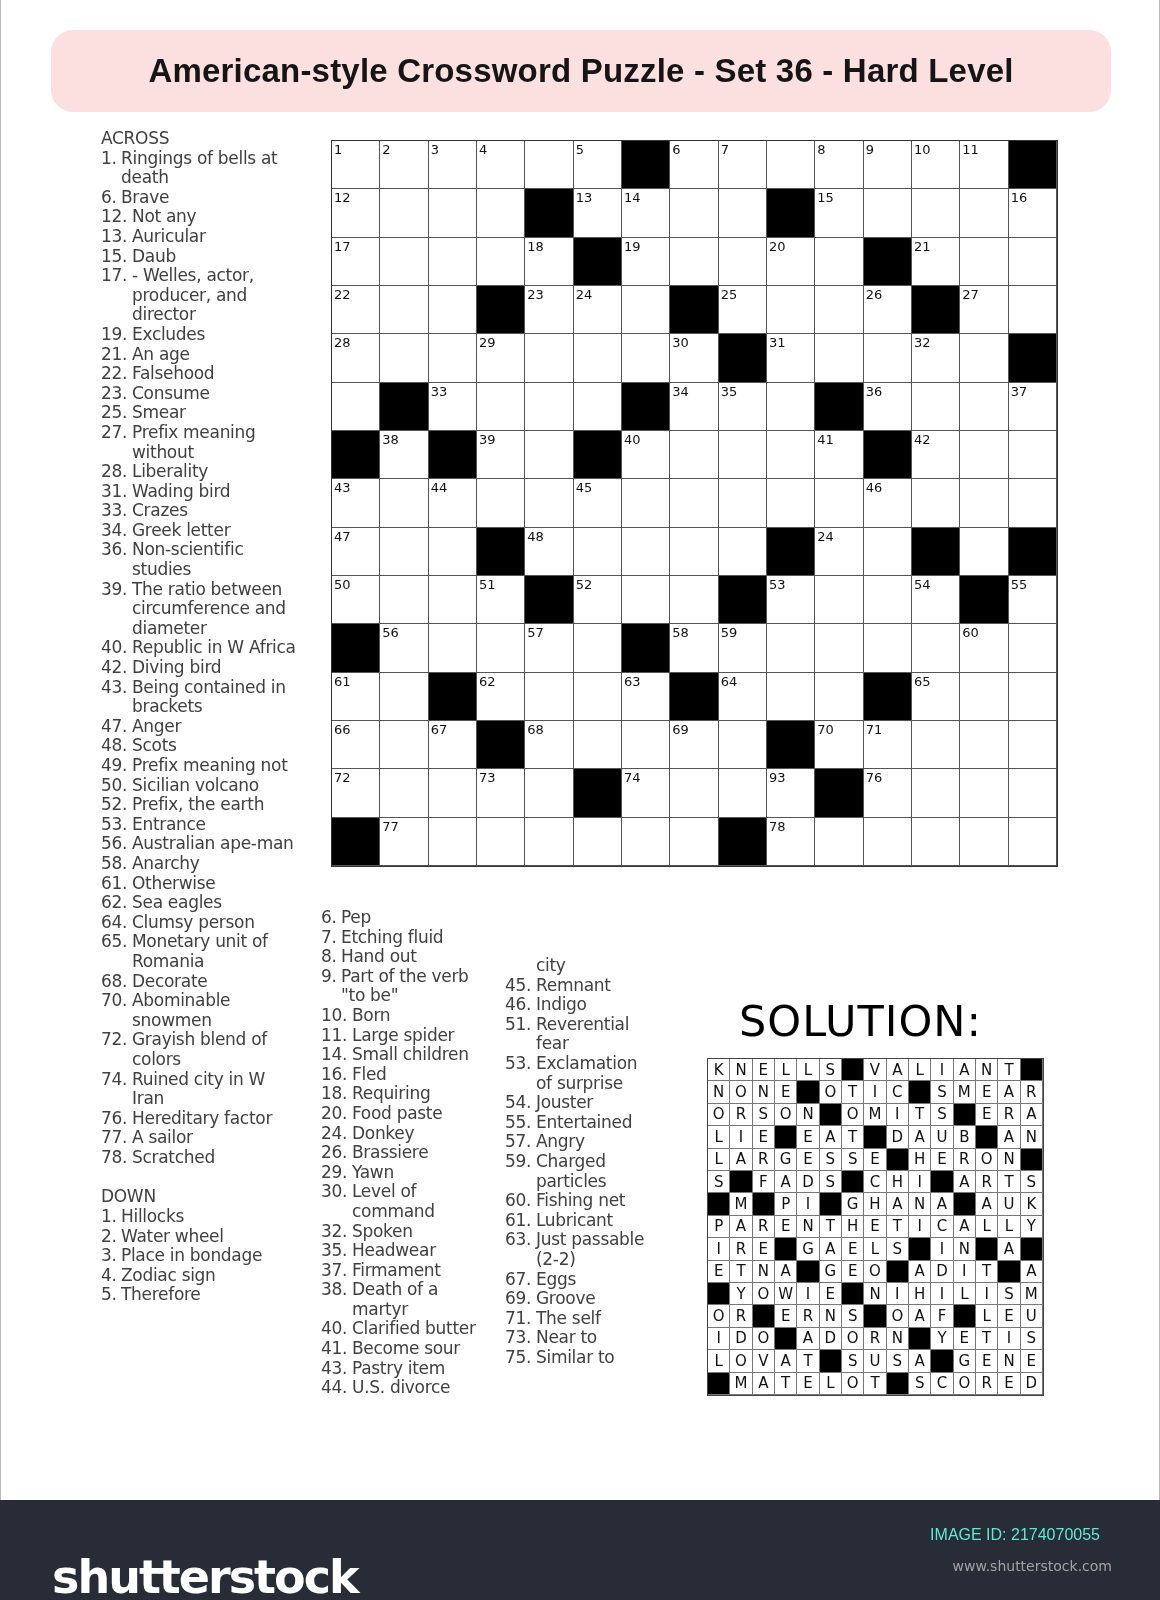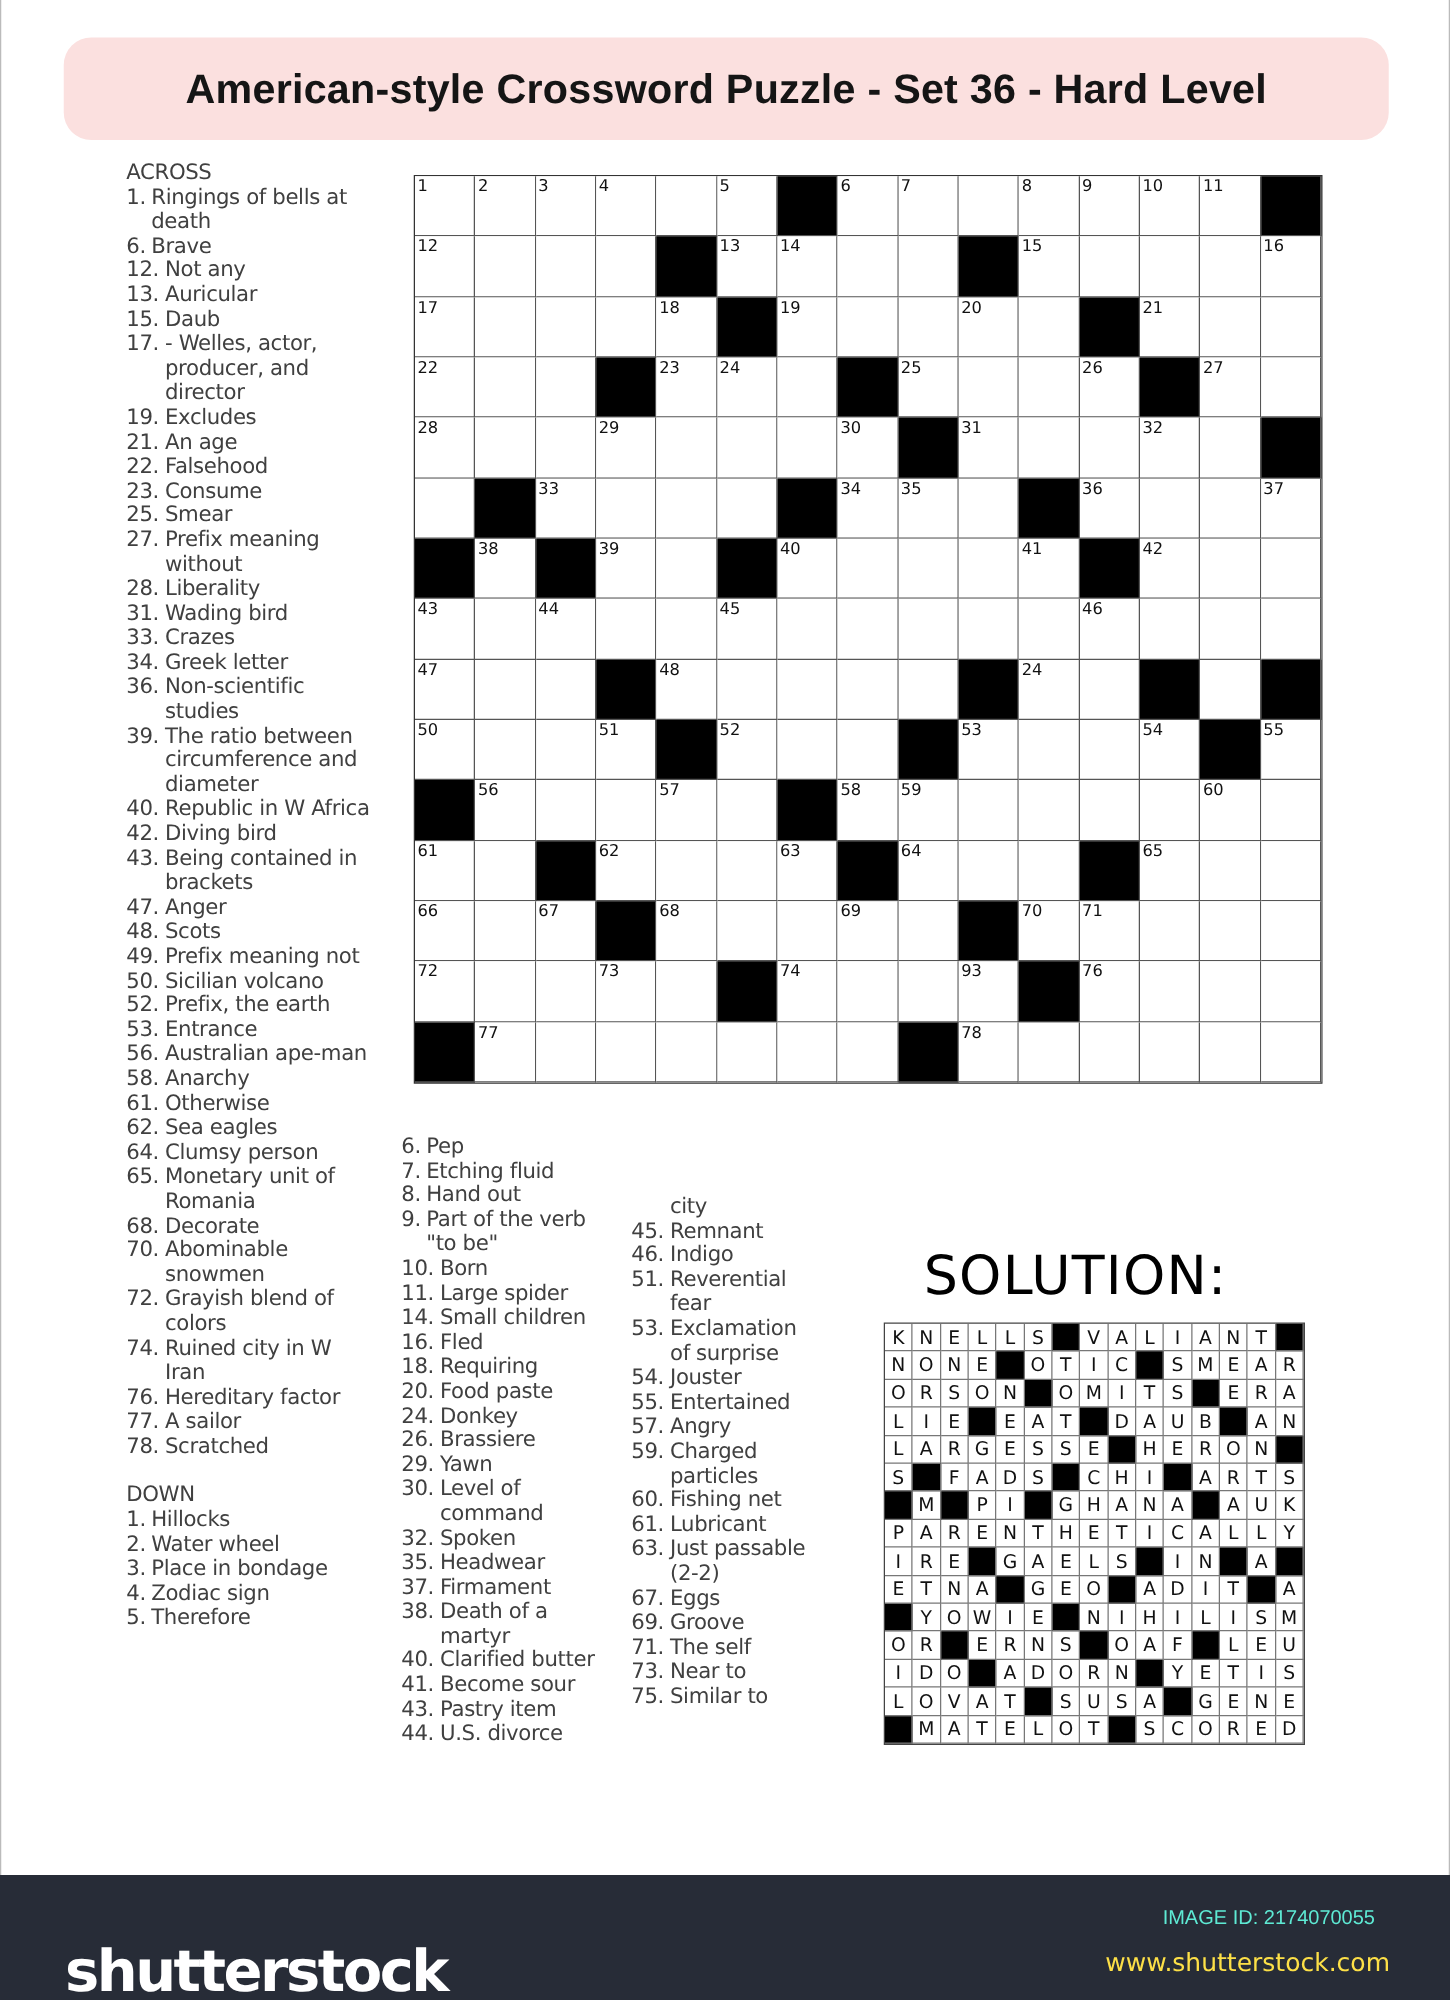--- a/index.html
+++ b/index.html
@@ -48,21 +48,21 @@
   }
   .scell { border-right: 1px solid #777; border-bottom: 1px solid #777; display: flex; align-items: center; justify-content: center; font-size: 15px; color: #111; letter-spacing: 0; }
   .scell.black { background: #000; }
 
   .footer {
     position: absolute; left: 0; top: 1500px; width: 1160px; height: 100px;
     background: #272c37; color: #fff;
   }
   .footer .logo { position: absolute; left: 52px; top: 22px; font-family: "DejaVu Sans", sans-serif; font-weight: bold; font-size: 46px; letter-spacing: -2px; color: #fff; margin-top: 28px; }
   .footer .imgid { position: absolute; right: 60px; top: 26px; font-size: 16px; color: #5eead4; font-family: Liberation Sans, sans-serif; }
-  .footer .site { position: absolute; right: 48px; top: 58px; font-size: 20px; color: #fde047; font-family: "DejaVu Sans", sans-serif; margin-left: 45px; }
+  .footer .site { position: absolute; right: 48px; top: 58px; font-size: 14px; color: #a3a3a3; font-family: "DejaVu Sans", sans-serif; margin-left: 45px; }
 </style>
 </head>
 <body>
 
 <div class="page">
   <div class="title-bar">
     <h1>American-style Crossword Puzzle - Set 36 - Hard Level</h1>
   </div>
 
   <div class="clues col-a" id="colA">

